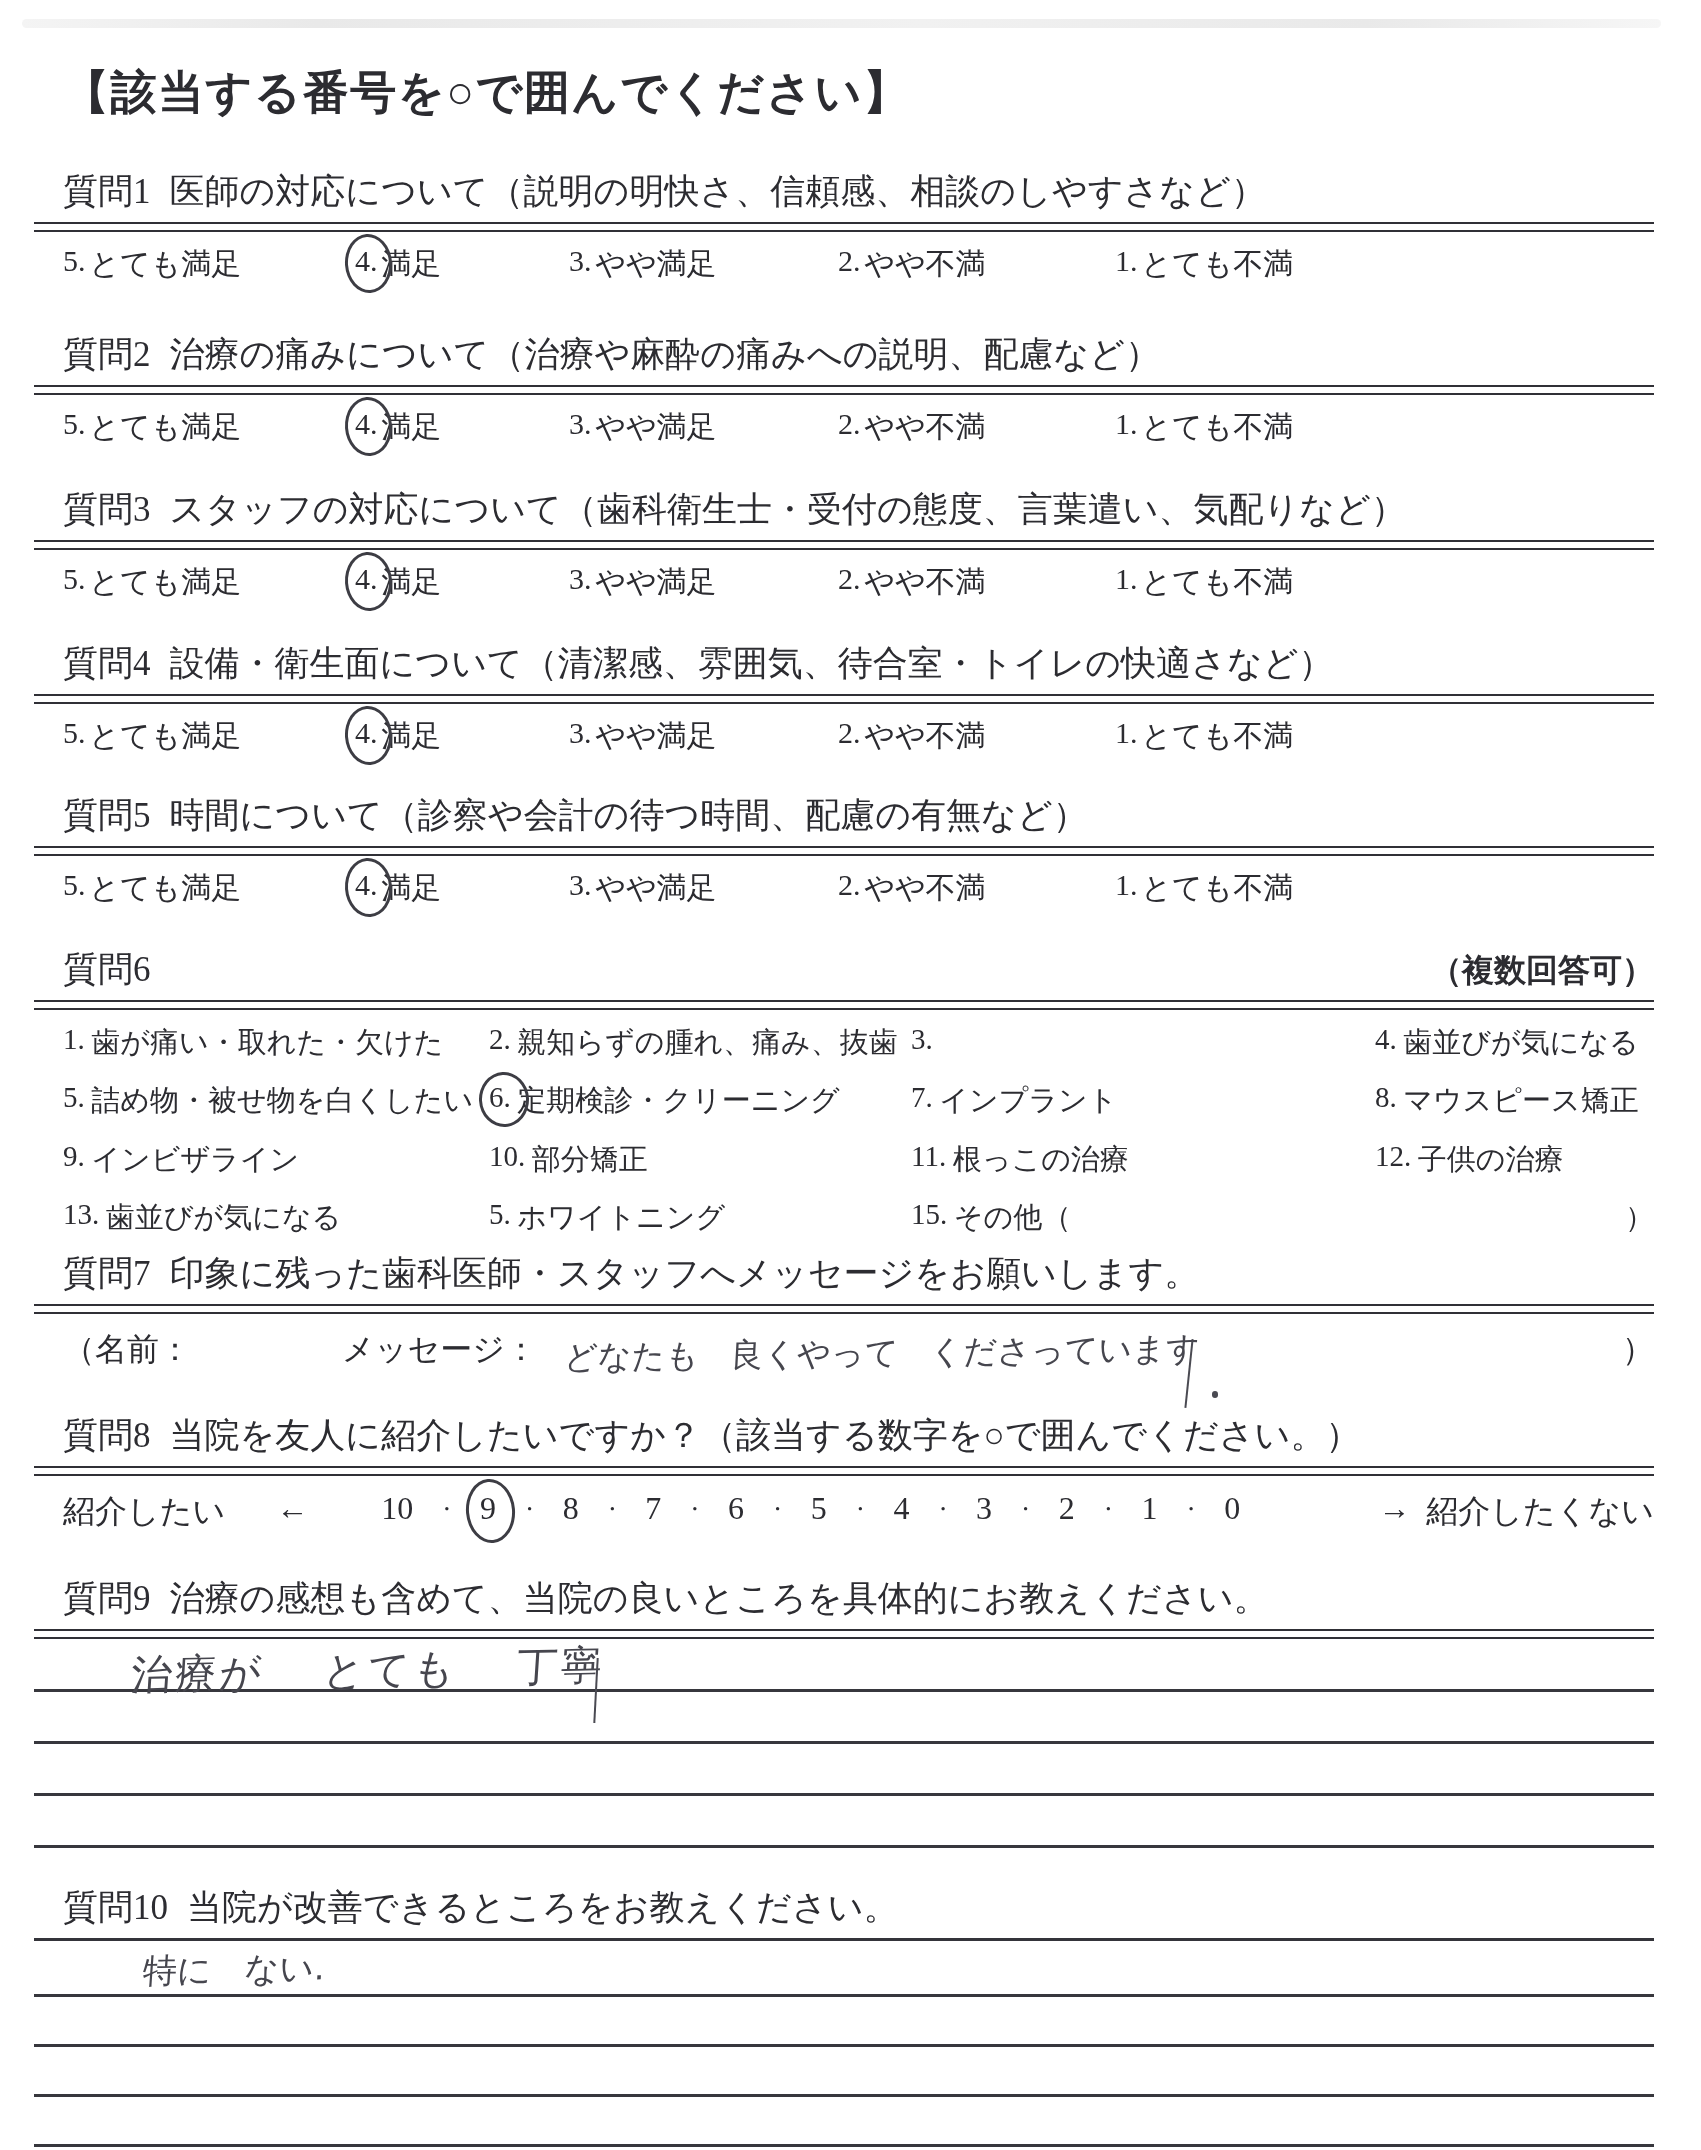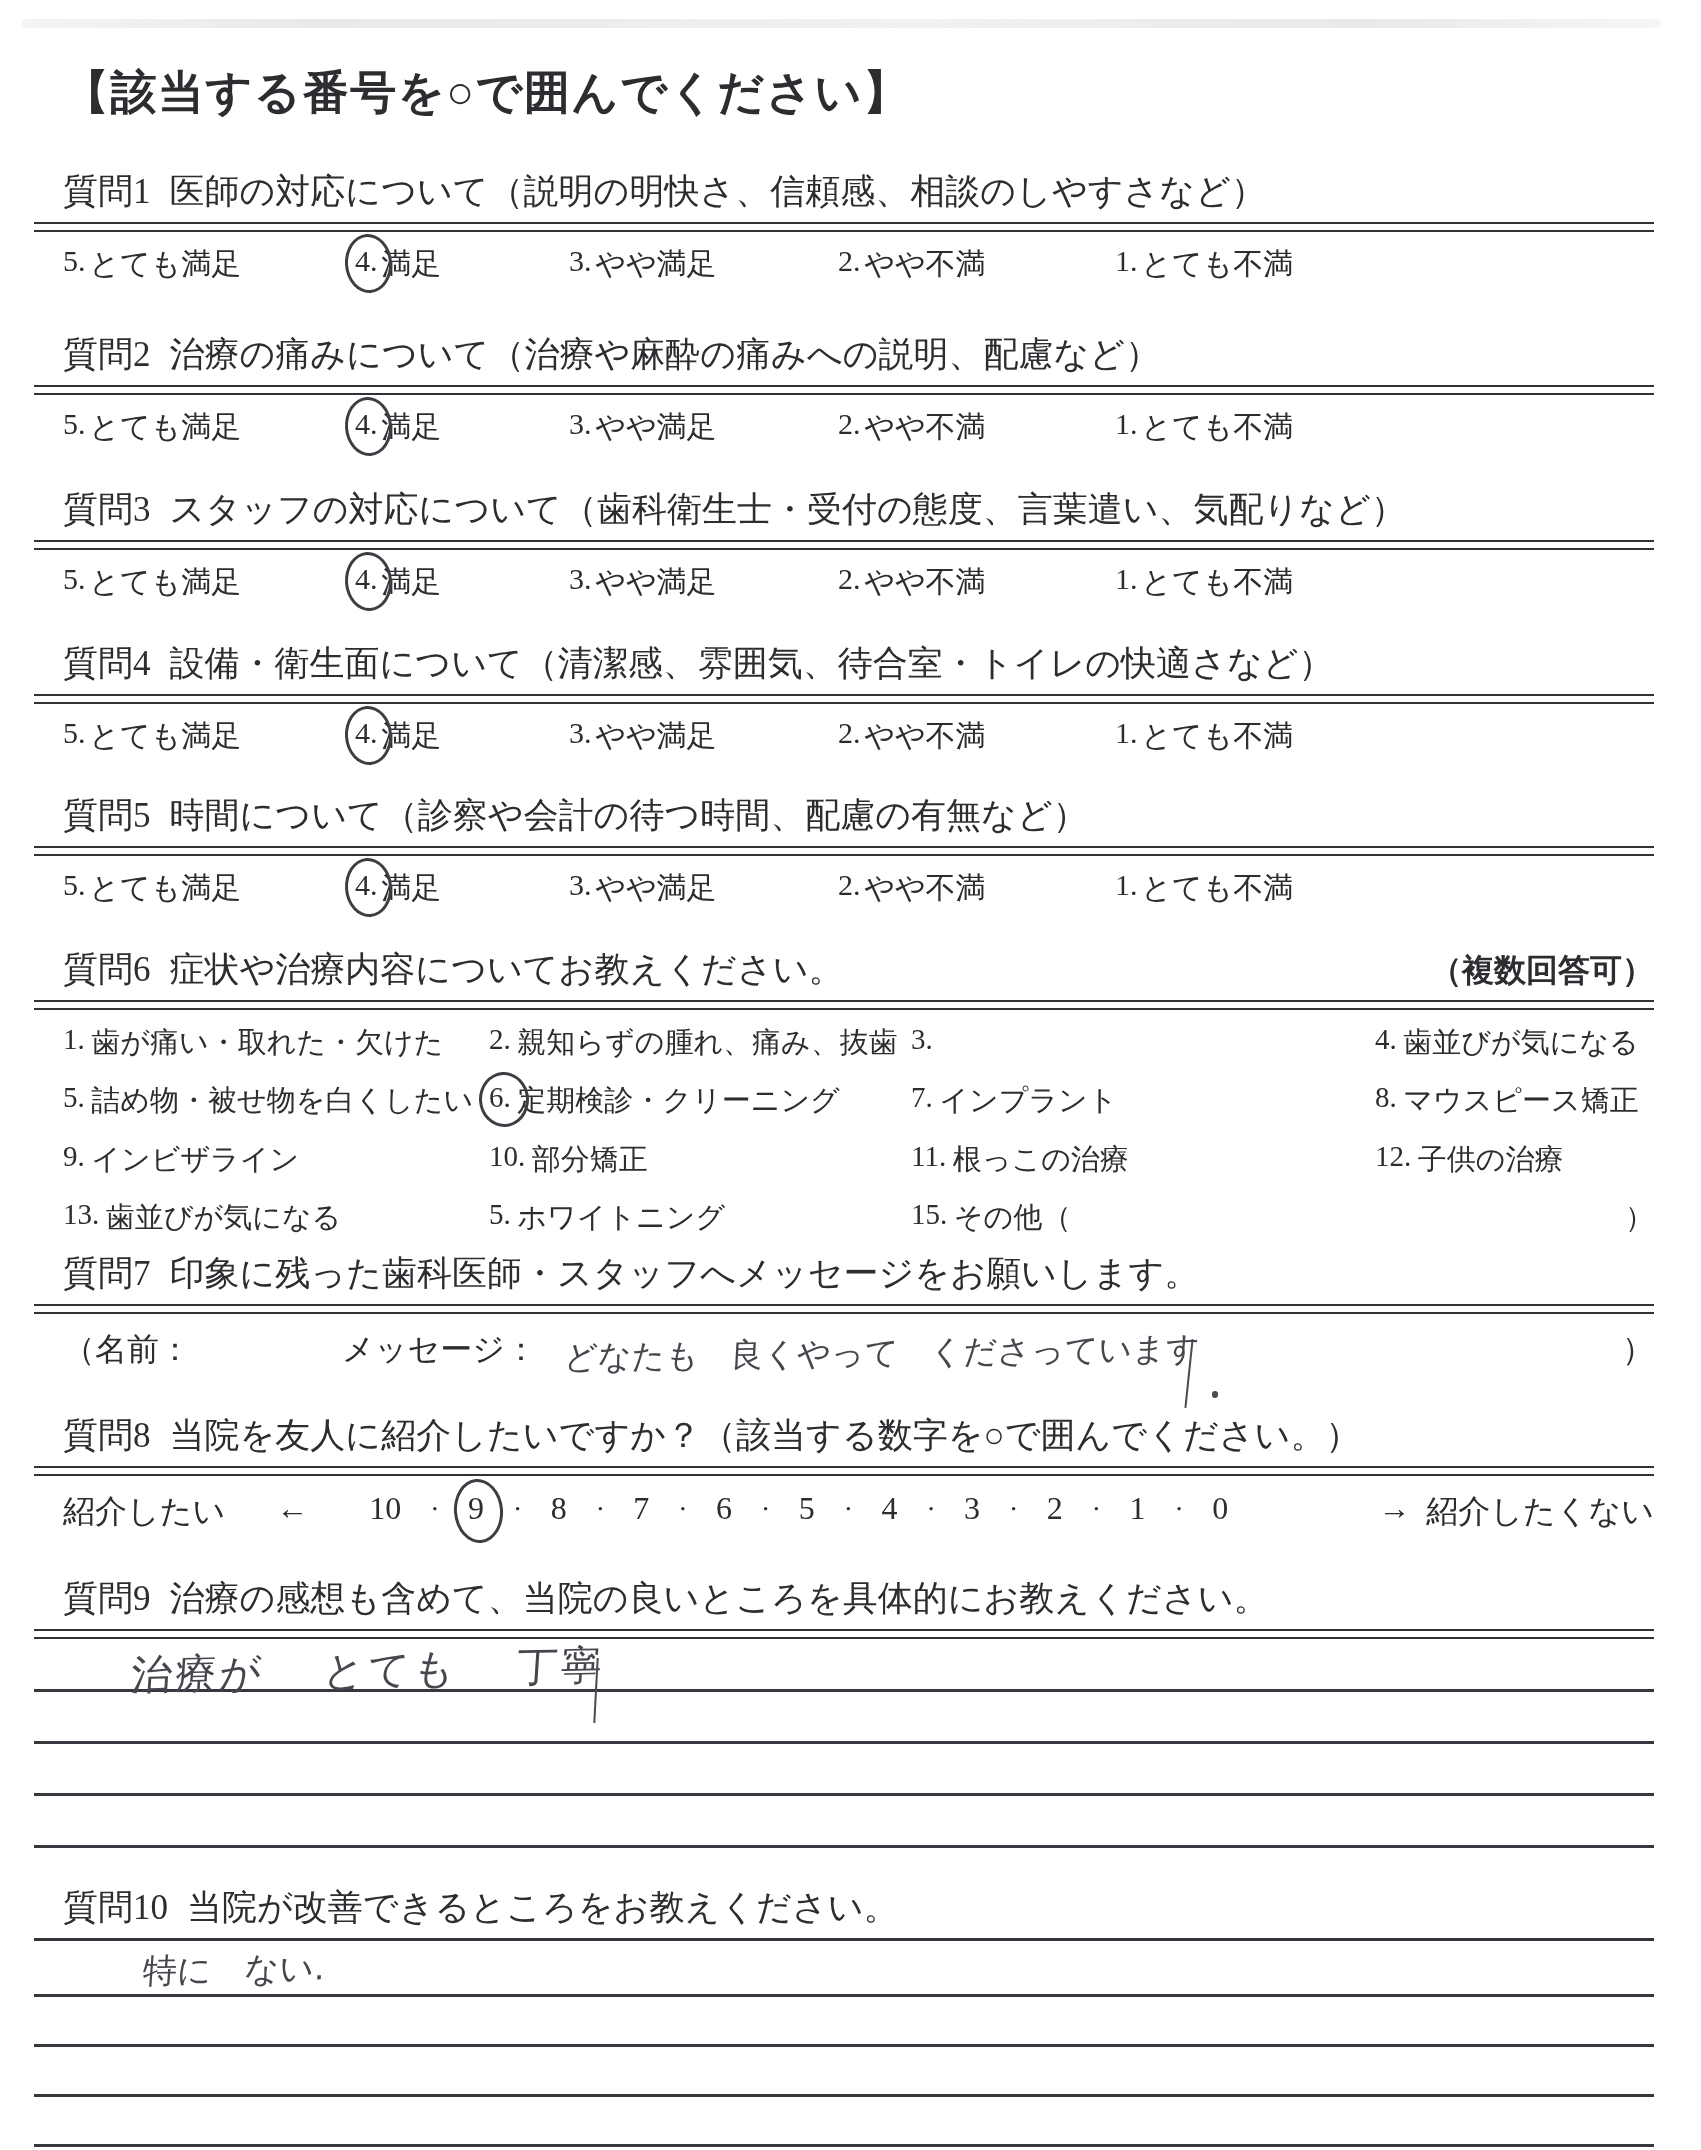--- a/index.html
+++ b/index.html
@@ -43,21 +43,21 @@
   .hand{font-family:"DejaVu Sans",sans-serif;color:#46464e;}
   .q7-hand{margin-left:26.6px;font-size:33px;transform:rotate(-0.8deg) skewX(-4deg);
     word-spacing:20.7px;position:relative;top:3px;}
   .pen-tail{display:inline-block;width:2.2px;height:69px;background:#4a4a52;
     transform:rotate(6deg);margin-left:-11.8px;margin-top:10.3px;vertical-align:top;}
   .pen-dot{display:inline-block;width:5.9px;height:6.6px;background:#4a4a52;border-radius:50%;
     margin-left:22px;margin-top:63px;vertical-align:top;}
   .q7-close{margin-left:auto;}
   
   .q8-row{display:flex;margin-top:14.8px;font-size:32px;white-space:nowrap;align-items:flex-start;gap:32px;}
-  .q8-scale{display:flex;gap:23px;margin-left:29px;align-items:baseline;}
+  .q8-scale{display:flex;gap:23px;margin-left:41px;align-items:baseline;}
   .q8-num{position:relative;}
   .q8-sep{font-size:20.7px;position:relative;top:-3px;}
   .q8-arrow{margin-left:19px;}
   .q8-right{margin-left:auto;display:flex;gap:16px;}
   
   .ansline{border-top:3px solid #37373d;margin-left:-29.5px;}
   .gap66{margin-top:49px;}
   .gap64{margin-top:47px;}
   .hand-area9{margin-top:4.4px;height:46px;padding-left:68px;font-size:41px;white-space:nowrap;}
   .hand-area9 .hand{display:inline-block;transform:rotate(-1.2deg) skewX(-5deg);
@@ -223,21 +223,20 @@
     <span class="opt">
         <span class="num-wrap"><span class="num">1.</span></span>
         <span>とても不満</span>
       </span>
   </div>
 </section>
 
 <section class="q" id="q6">
   <div class="q-head">
     <span class="q-no">質問6</span>
-    <span class="q-title">症状や治療内容についてお教えください。</span>
     <span class="q-note">（複数回答可）</span>
   </div>
   <div class="rule"></div>
   <div class="q6-grid">
     <span class="q6-item">
         <span class="num-wrap"><span class="num">1.</span></span>
         <span>歯が痛い・取れた・欠けた</span>
       </span>
     <span class="q6-item">
         <span class="num-wrap"><span class="num">2.</span></span>

